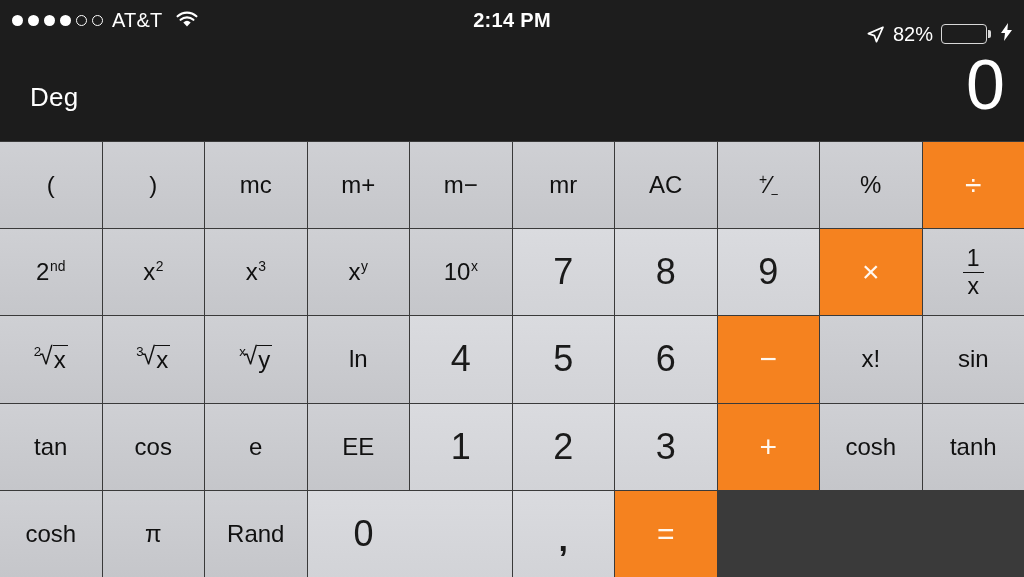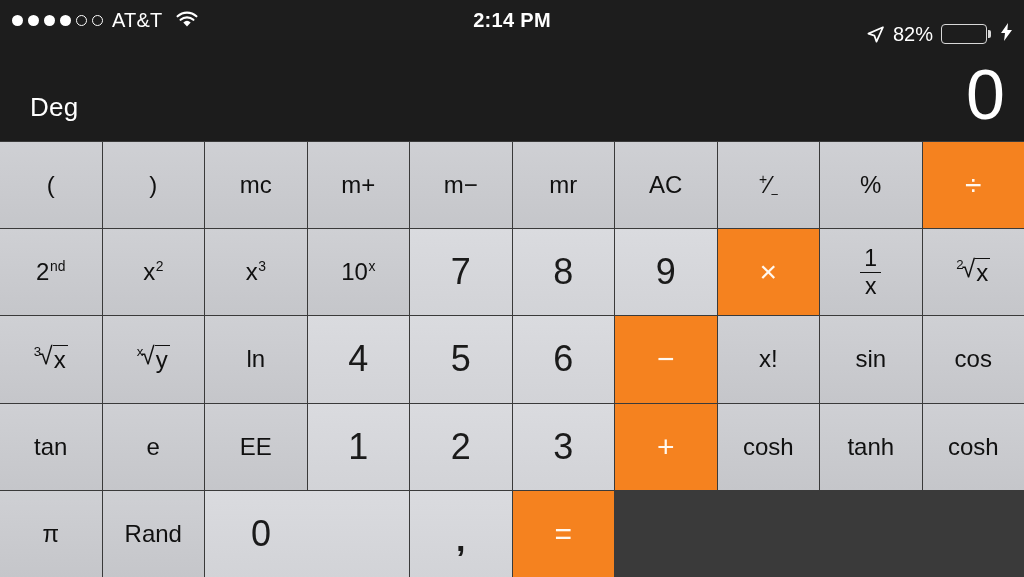--- a/index.html
+++ b/index.html
@@ -66,21 +66,21 @@
   }
   .bolt { margin-left: 2px; }
 
   
   .display {
     flex: 0 0 101px;
     background: #1c1c1c;
     position: relative;
     display: flex;
     align-items: flex-end;
-    padding: 0 16px 14px 30px;
+    padding: 0 16px 24px 30px;
   }
   .deg {
     color: #ffffff;
     font-size: 26px;
     font-weight: 300;
     letter-spacing: 0.2px;
     padding-bottom: 4px;
   }
   .result {
     margin-left: auto;
@@ -247,20 +247,23 @@
       <div class="key func">
         <span>2<sup class="sp">nd</sup></span>
       </div>
       <div class="key func">
         <span>x<sup class="sp">2</sup></span>
       </div>
       <div class="key func">
         <span>x<sup class="sp">3</sup></span>
       </div>
       <div class="key func">
+        <span>x<sup class="sp">y</sup></span>
+      </div>
+      <div class="key func">
         <span>10<sup class="sp">x</sup></span>
       </div>
       <div class="key num">
         <span>7</span>
       </div>
       <div class="key num">
         <span>8</span>
       </div>
       <div class="key num">
         <span>9</span>
@@ -310,24 +313,24 @@
       <div class="key op">
         <span class="opglyph">−</span>
       </div>
       <div class="key func">
         <span>x!</span>
       </div>
       <div class="key func">
         <span>sin</span>
       </div>
       <div class="key func">
+        <span>tan</span>
+      </div>
+      <div class="key func">
         <span>cos</span>
-      </div>
-      <div class="key func">
-        <span>tan</span>
       </div>
       <div class="key func">
         <span>e</span>
       </div>
       <div class="key func">
         <span>EE</span>
       </div>
       <div class="key num">
         <span>1</span>
       </div>

